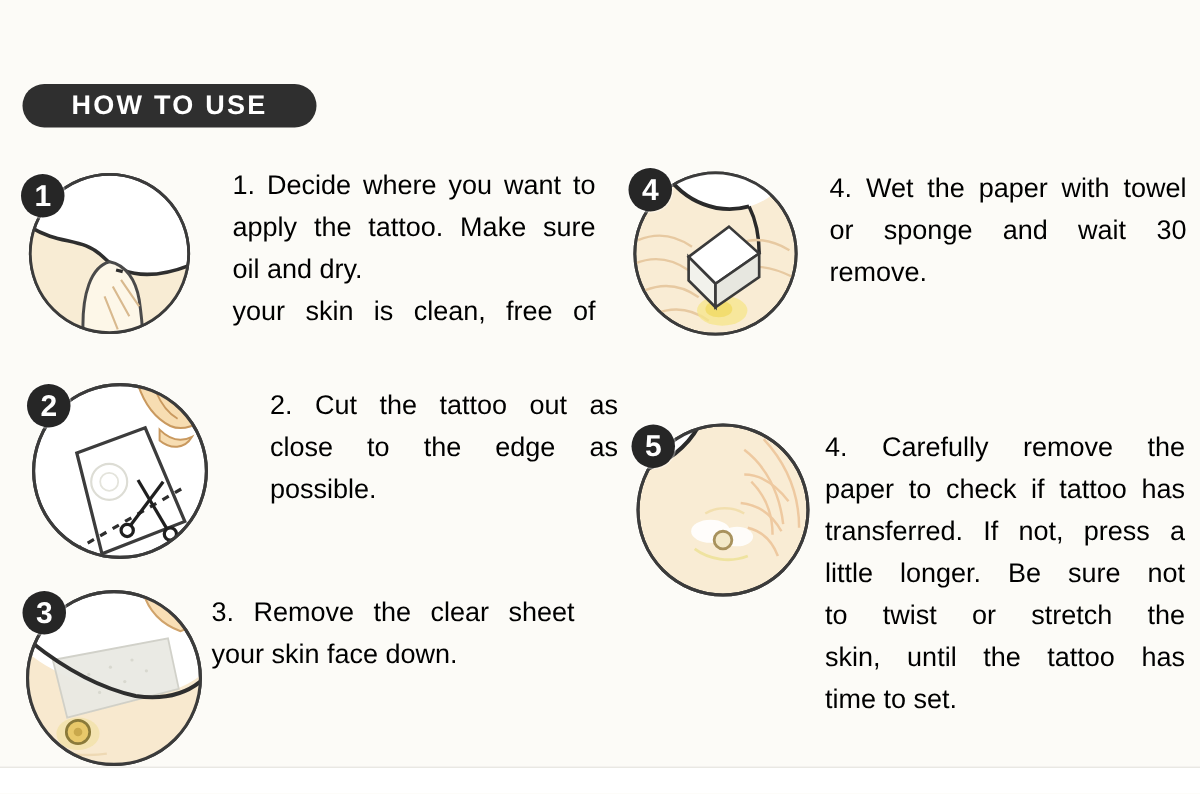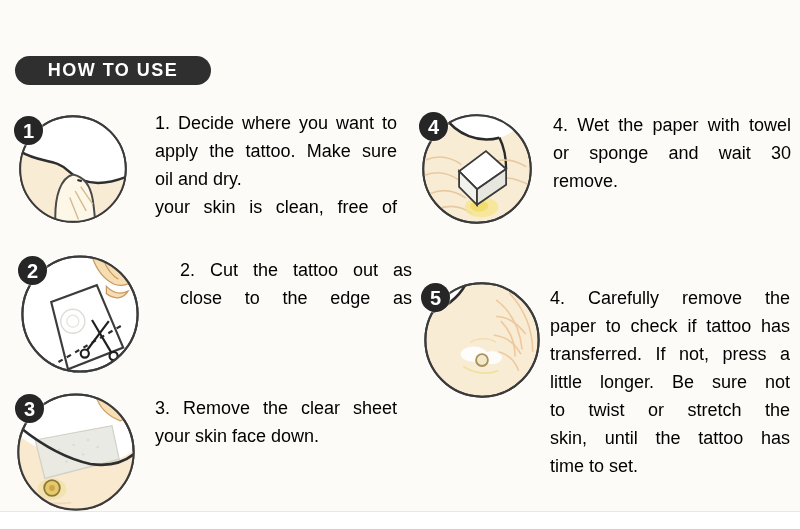--- a/index.html
+++ b/index.html
@@ -34,21 +34,21 @@
     z-index:3;
   }
   .step-text{
     position:absolute;color:#000000;font-size:18px;line-height:28px;
   }
   .tline{text-align:justify;text-align-last:justify;white-space:nowrap;}
   .tline-last{text-align-last:left;}
   
   .c1{left:18px;top:114px;}  .b1{left:14px;top:116px;}  .t1{left:155px;top:109px;width:242px;}
   .c2{left:20px;top:254px;}  .b2{left:18px;top:256px;}  .t2{left:155px;top:256px;width:232px;margin-left:25px;}
-  .c3{left:16px;top:392px;}  .b3{left:15px;top:394px;}  .t3{left:155px;top:394px;width:242px;}
+  .c3{left:16px;top:392px;}  .b3{left:15px;top:394px;}  .t3{left:141px;top:394px;width:242px;}
   .c4{left:421px;top:113px;} .b4{left:419px;top:112px;} .t4{left:553px;top:111px;width:238px;}
   .c5{left:423px;top:281px;} .b5{left:421px;top:283px;} .t5{left:550px;top:284px;width:240px;}
 </style>
 </head>
 <body>
 
 <div class="canvas">
 
   <div class="header-pill">
     <span>HOW TO USE</span>
@@ -109,20 +109,21 @@
       </g>
       <circle cx="50" cy="50" r="48" fill="none" stroke="#3b3b3b" stroke-width="1.7"></circle>
     </svg>
   </div>
   <div class="badge b2">
     <span>2</span>
   </div>
   <div class="step-text t2">
       <div class="tline">2. Cut the tattoo out as</div>
       <div class="tline">close to the edge as</div>
+      <div class="tline tline-last">possible.</div>
     </div>
 
   <div class="illus c3">
     <svg width="120" height="120" viewBox="0 0 100 100">
       <defs>
           <clipPath id="cl3">
             <circle cx="50" cy="50" r="48"></circle>
           </clipPath>
         </defs>
       <circle cx="50" cy="50" r="48" fill="#ffffff" stroke="#3b3b3b" stroke-width="1.7"></circle>

